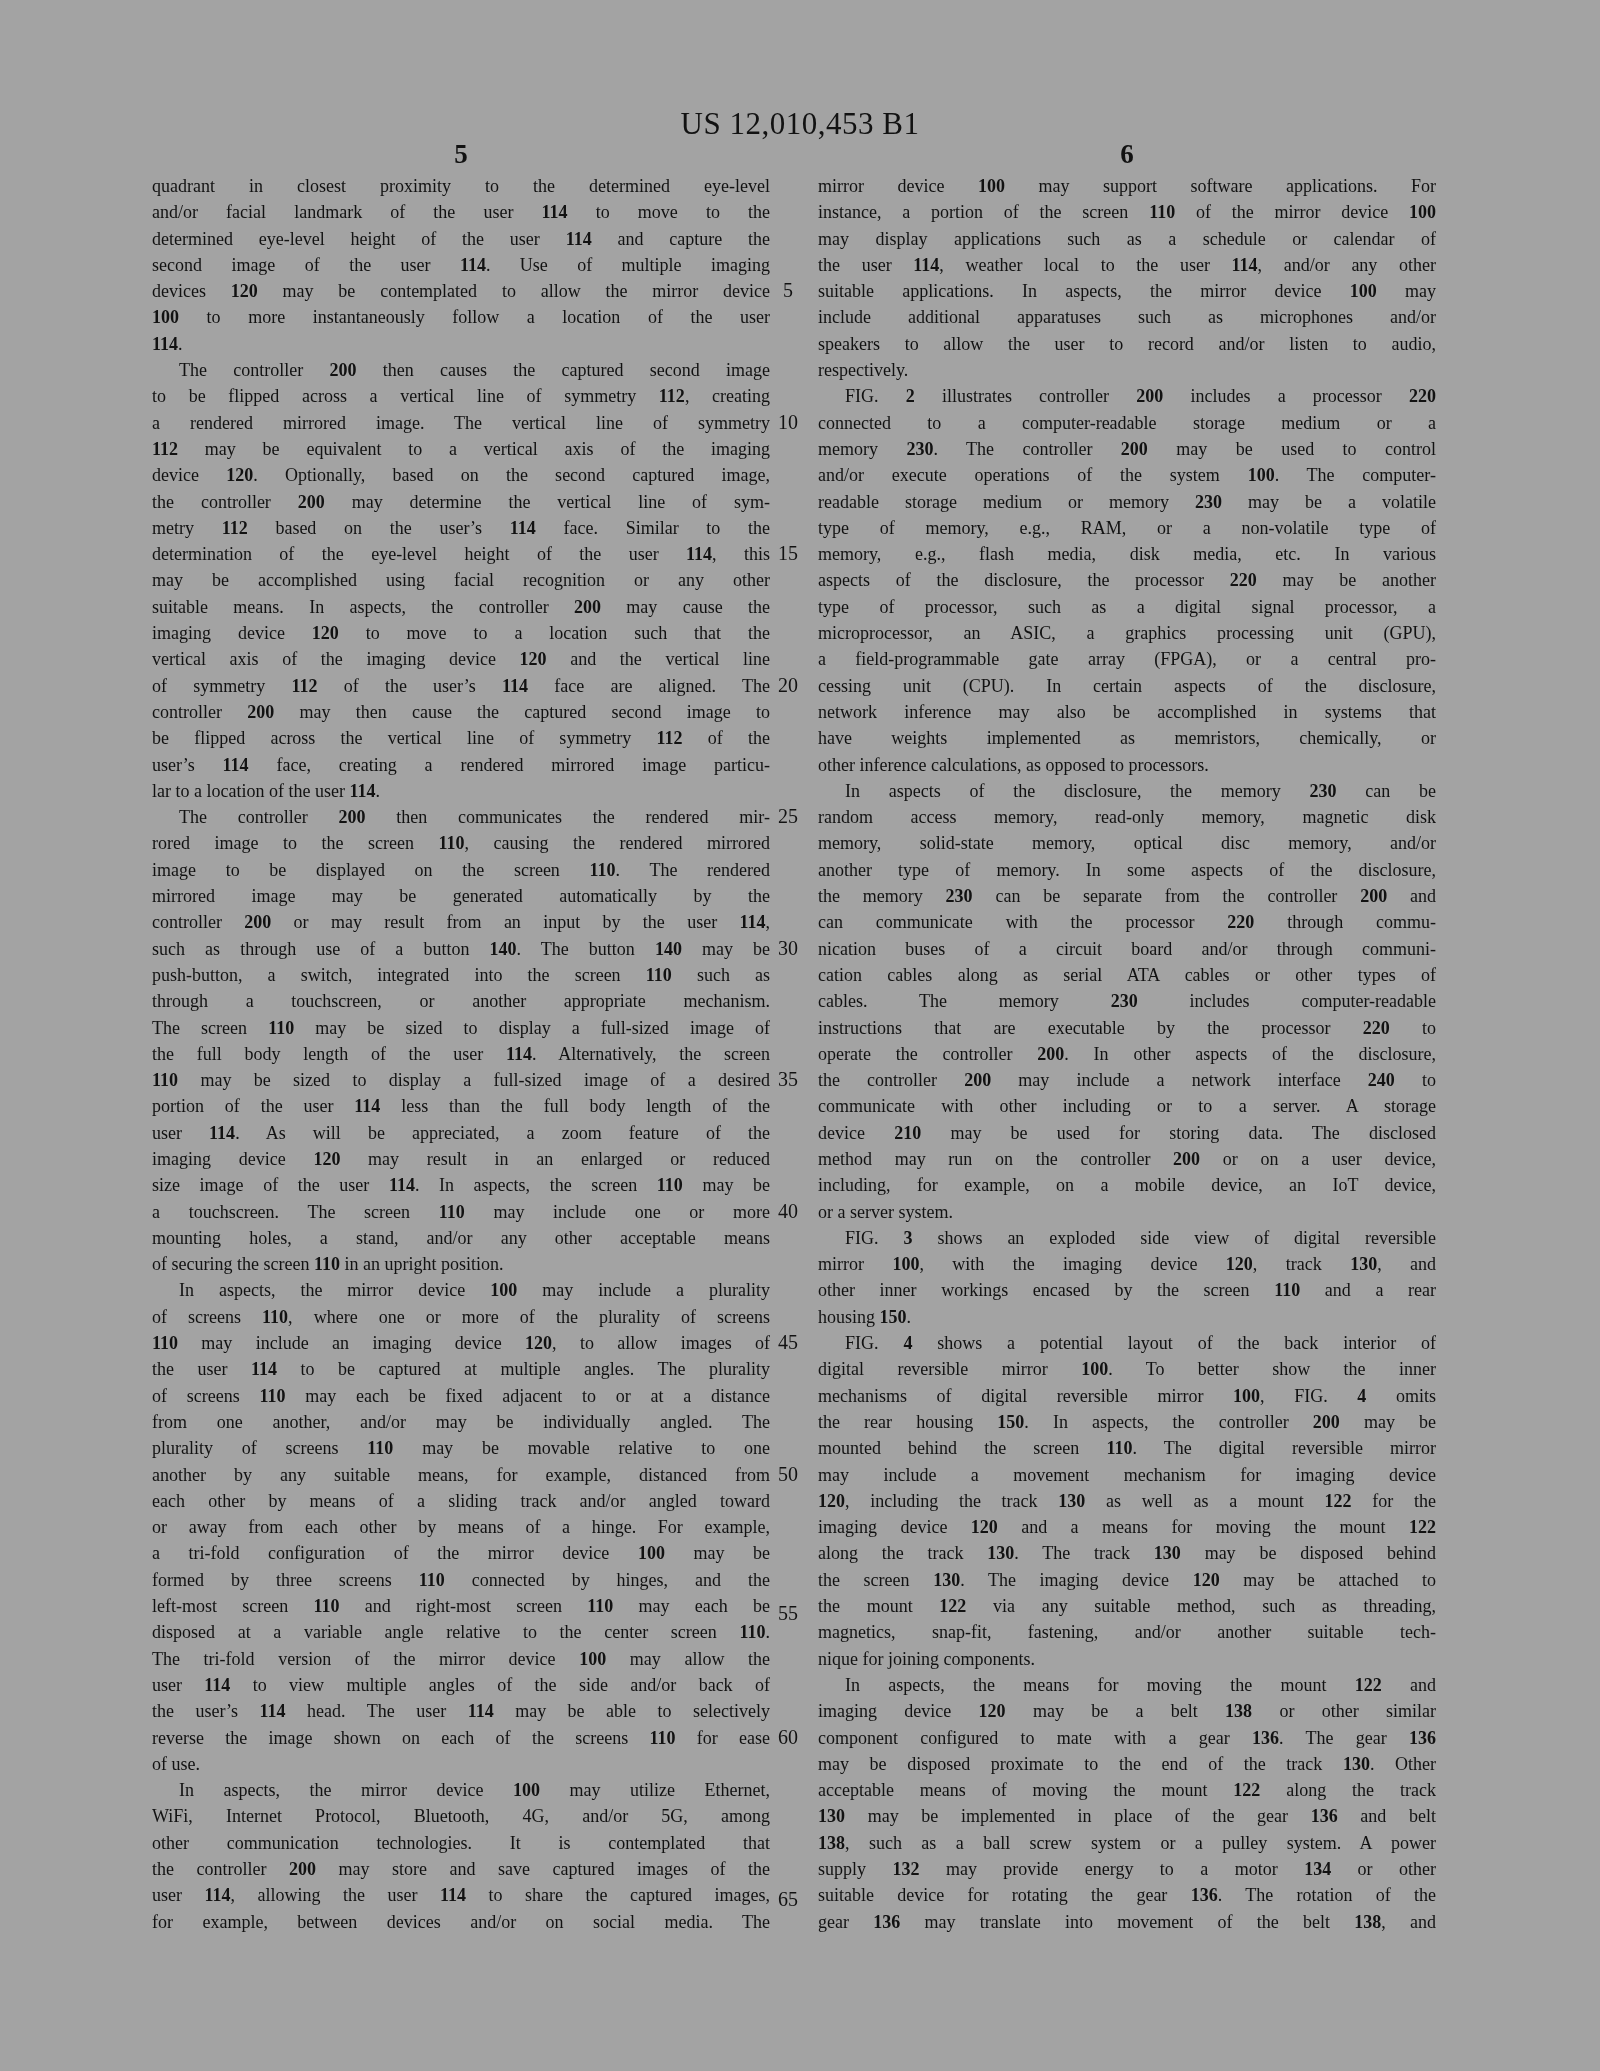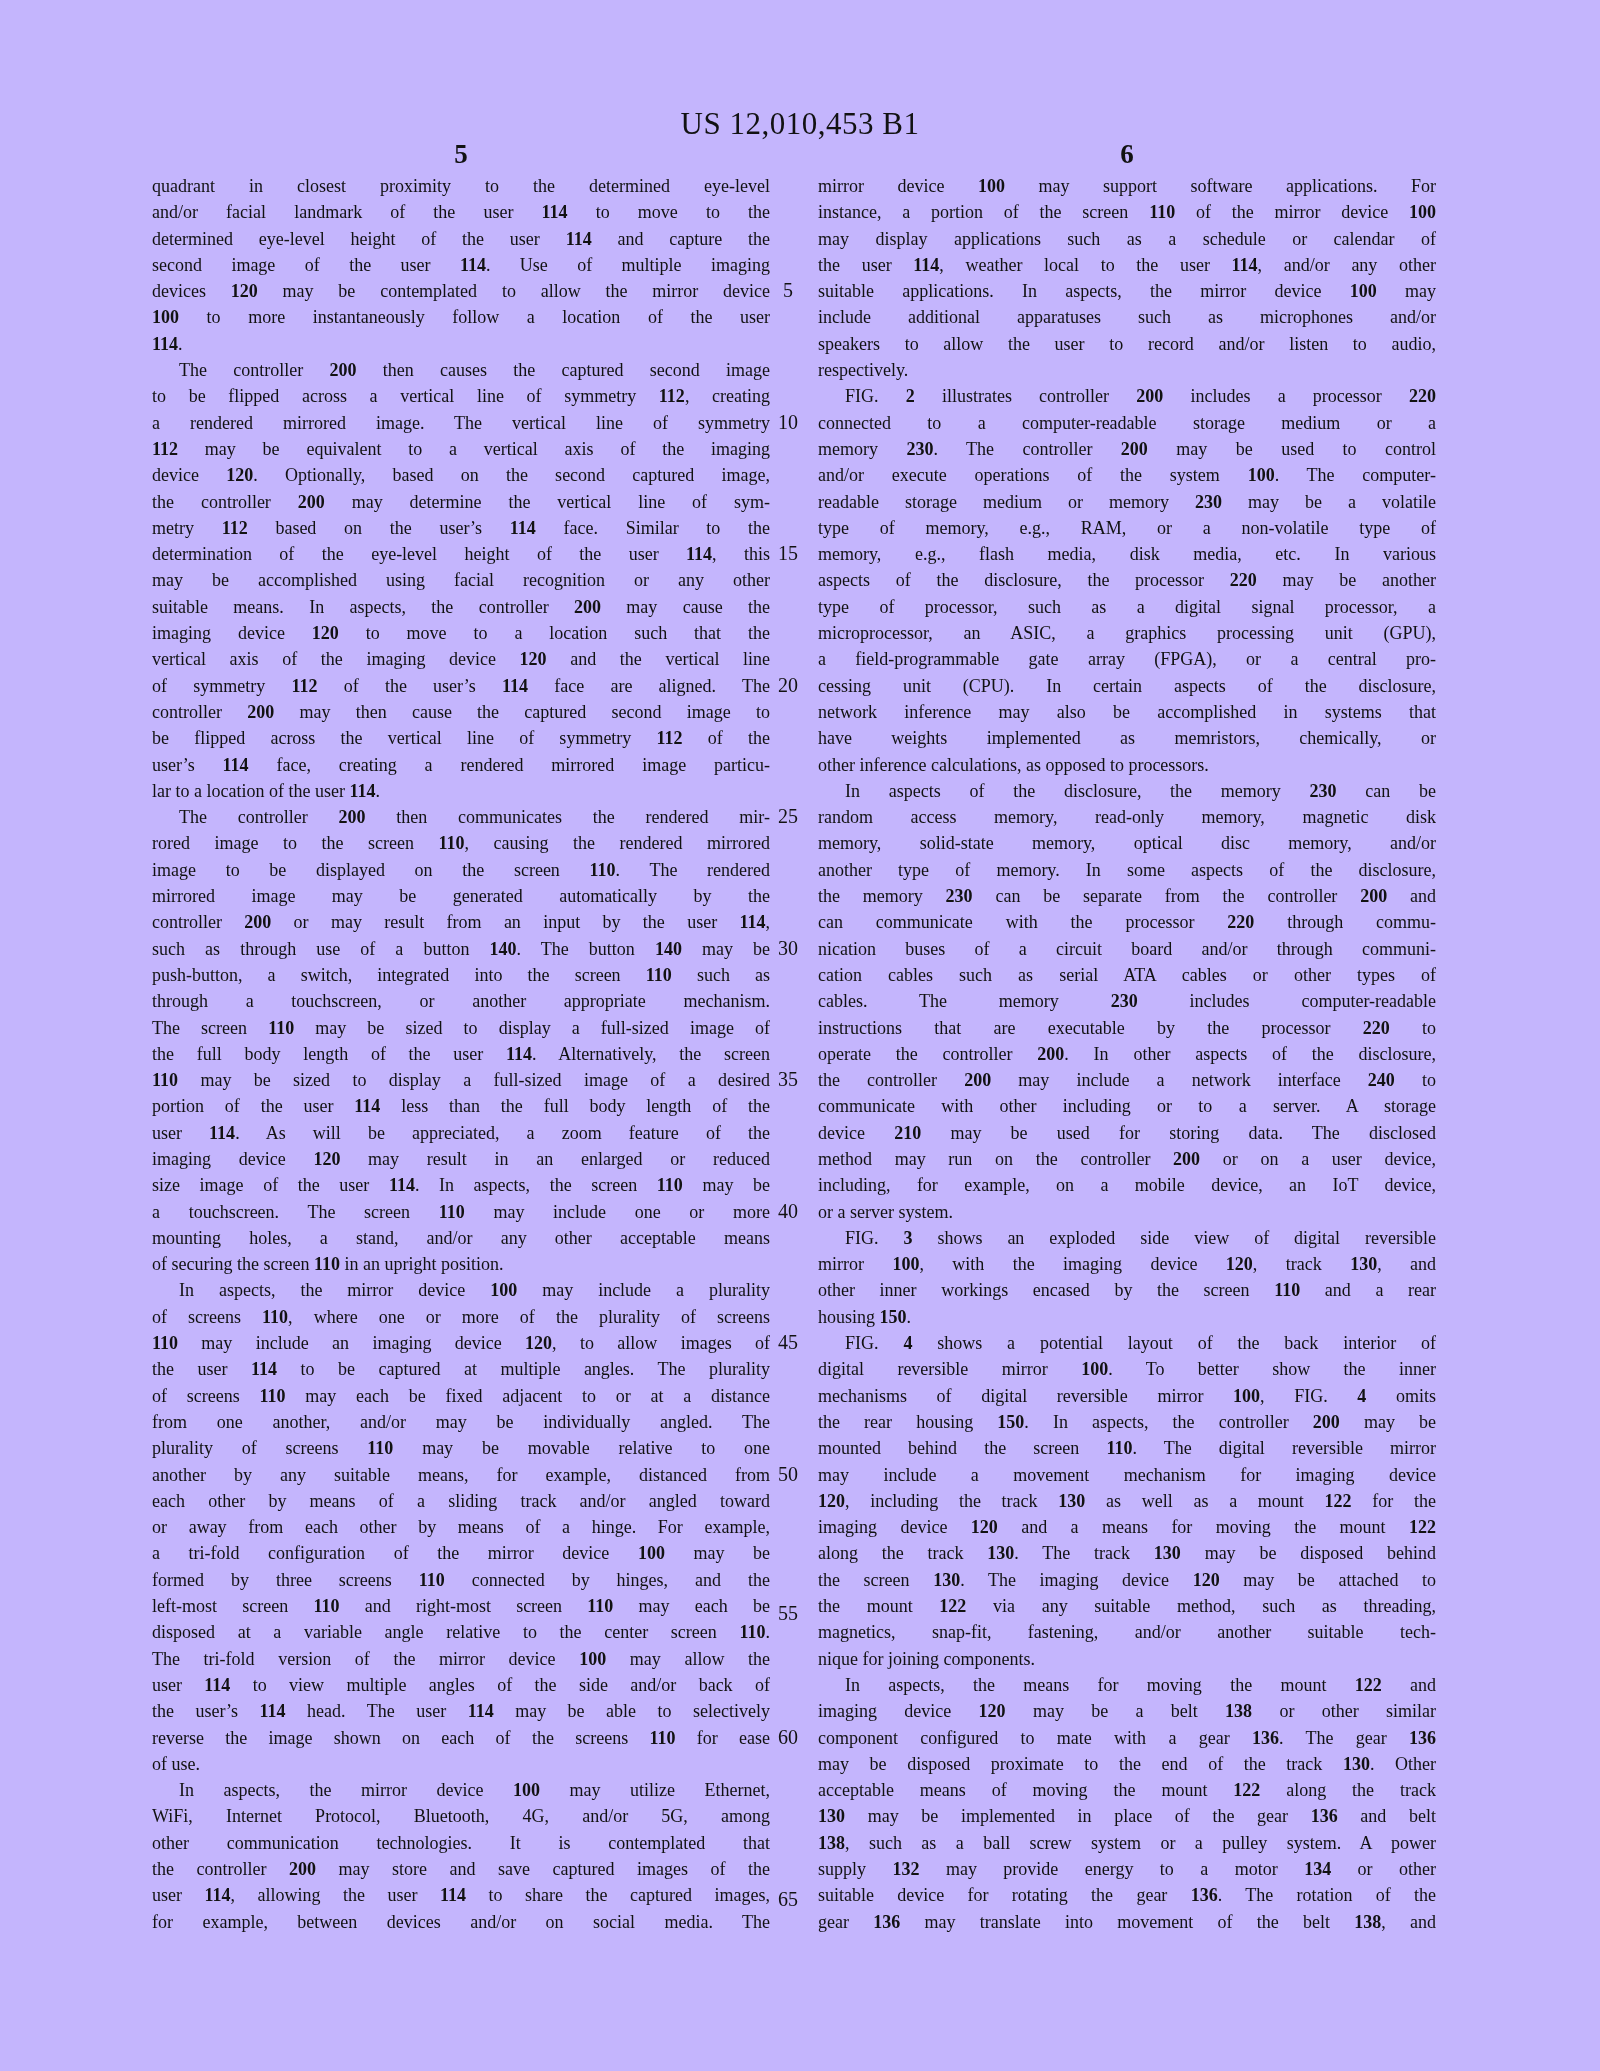--- a/index.html
+++ b/index.html
@@ -1,19 +1,19 @@
 <!DOCTYPE html>
 <html><head>
 <meta charset="utf-8">
 <style>
   html,body{margin:0;padding:0;background:#e8e8e8;}
   .page{
     position:relative;
     width:1600px;height:2071px;
-    background:#c4b5fd;
+    background:#a3a3a3;
     font-family:"Liberation Serif","DejaVu Serif",serif;
     color:#121212;
     overflow:hidden;
   }
   .patent-number{
     position:absolute;top:106px;left:0;width:1600px;
     text-align:center;
     font-size:31px;letter-spacing:0.5px;
   }
   .colnum{
@@ -167,21 +167,21 @@
       <div class="line">network inference may also be accomplished in systems that</div>
       <div class="line">have weights implemented as memristors, chemically, or</div>
       <div class="line endline">other inference calculations, as opposed to processors.</div>
       <div class="line indent">In aspects of the disclosure, the memory <b>230</b> can be</div>
       <div class="line">random access memory, read-only memory, magnetic disk</div>
       <div class="line">memory, solid-state memory, optical disc memory, and/or</div>
       <div class="line">another type of memory. In some aspects of the disclosure,</div>
       <div class="line">the memory <b>230</b> can be separate from the controller <b>200</b> and</div>
       <div class="line">can communicate with the processor <b>220</b> through commu-</div>
       <div class="line">nication buses of a circuit board and/or through communi-</div>
-      <div class="line">cation cables such as serial ATA cables or other types of</div>
+      <div class="line">cation cables along as serial ATA cables or other types of</div>
       <div class="line">cables. The memory <b>230</b> includes computer-readable</div>
       <div class="line">instructions that are executable by the processor <b>220</b> to</div>
       <div class="line">operate the controller <b>200</b>. In other aspects of the disclosure,</div>
       <div class="line">the controller <b>200</b> may include a network interface <b>240</b> to</div>
       <div class="line">communicate with other including or to a server. A storage</div>
       <div class="line">device <b>210</b> may be used for storing data. The disclosed</div>
       <div class="line">method may run on the controller <b>200</b> or on a user device,</div>
       <div class="line">including, for example, on a mobile device, an IoT device,</div>
       <div class="line endline">or a server system.</div>
       <div class="line indent">FIG. <b>3</b> shows an exploded side view of digital reversible</div>

